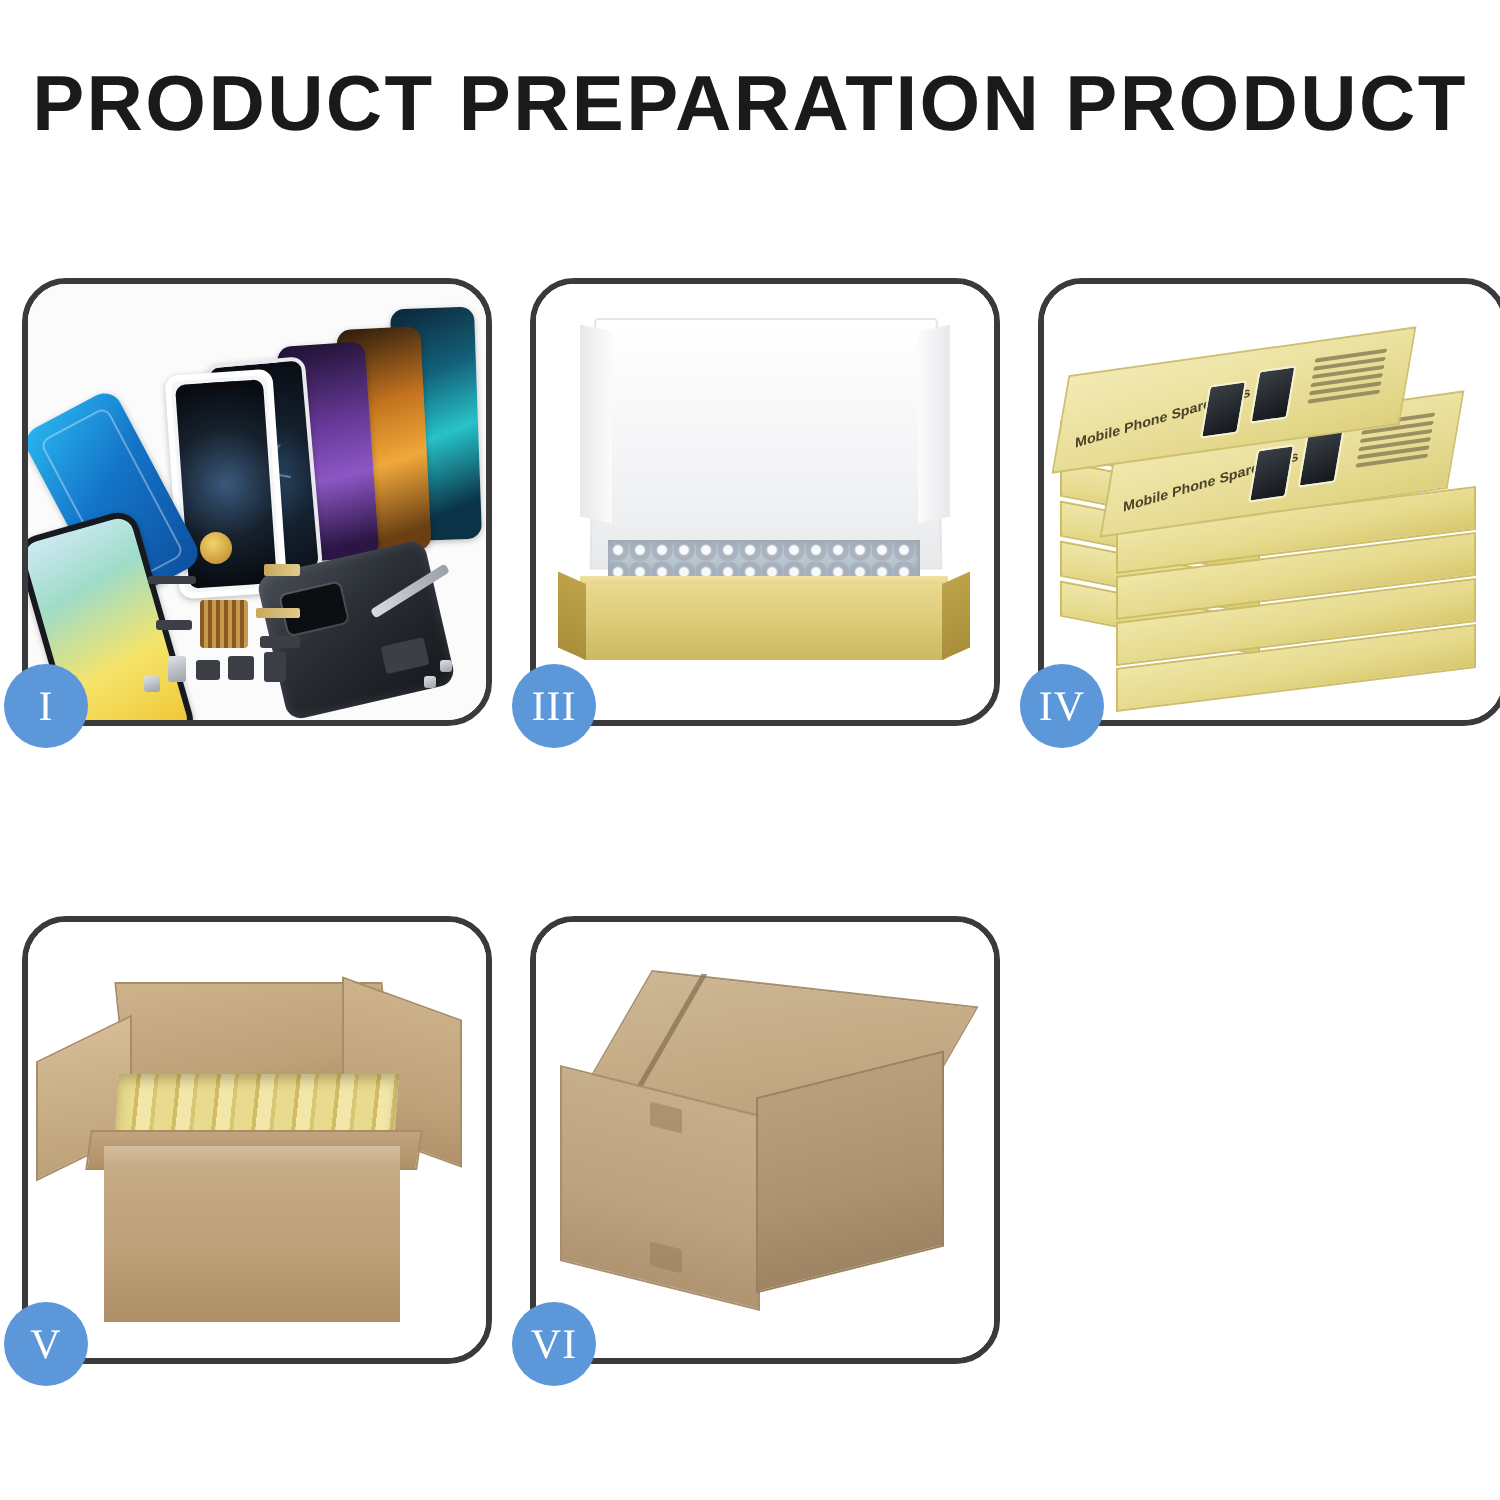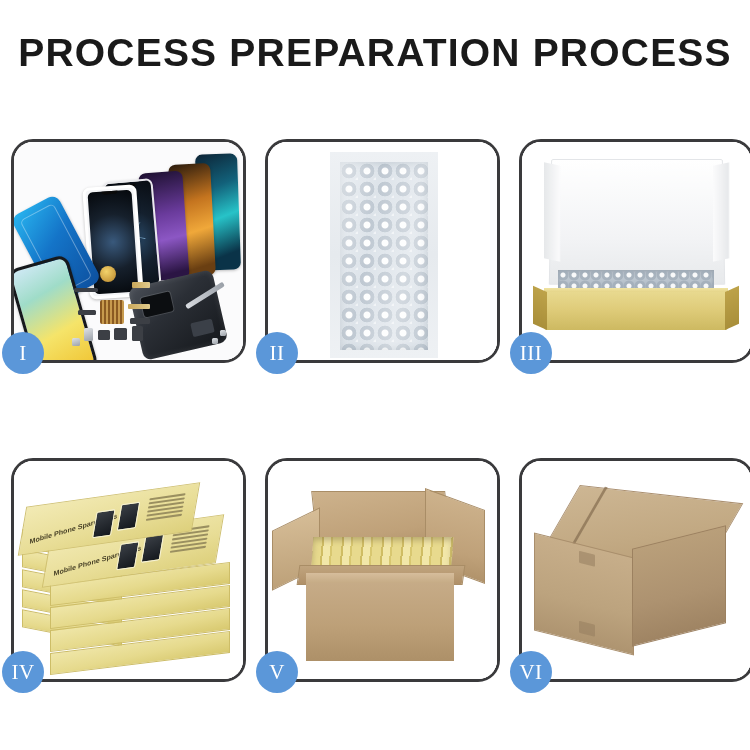--- a/index.html
+++ b/index.html
@@ -366,21 +366,21 @@
     position:absolute; width:16px; height:12px;
     background: rgba(150,126,95,.55); border-radius:1px;
   }
 </style>
 </head>
 <body>
 
 <div class="page">
 
   <div class="header">
-    <h1 class="title">PROCESS PREPARATION PROCESS</h1>
+    <h1 class="title">PRODUCT PREPARATION PRODUCT</h1>
   </div>
 
   <div class="grid">
 
     <div class="panel">
       <div class="panel-inner">
         <div class="p1-bg"></div>
 
         <div class="screens">
           <div class="scr scr-a"></div>
@@ -413,29 +413,20 @@
           <span class="pt" style="left:100px; top:186px; width:13px; height:12px;"></span>
           <span class="pt" style="left:118px; top:184px; width:11px; height:15px;"></span>
           <span class="pt pt-sil" style="left:58px; top:196px; width:8px; height:8px;"></span>
           <span class="pt pt-sil" style="left:198px; top:196px; width:6px; height:6px;"></span>
           <span class="pt pt-sil" style="left:206px; top:188px; width:6px; height:6px;"></span>
         </div>
       </div>
       <div class="badge">I</div>
     </div>
 
-    <div class="panel">
-      <div class="panel-inner">
-        <div class="p2-bg"></div>
-        <div class="pouch">
-          <div class="bubbles"></div>
-        </div>
-      </div>
-      <div class="badge">II</div>
-    </div>
 
     <div class="panel">
       <div class="panel-inner">
         <div class="p3-bg"></div>
         <div class="lid-back"></div>
         <div class="lid-tab-l"></div>
         <div class="lid-tab-r"></div>
         <div class="mailer-inner"></div>
         <div class="mailer-lip"></div>
         <div class="mailer-front"></div>

